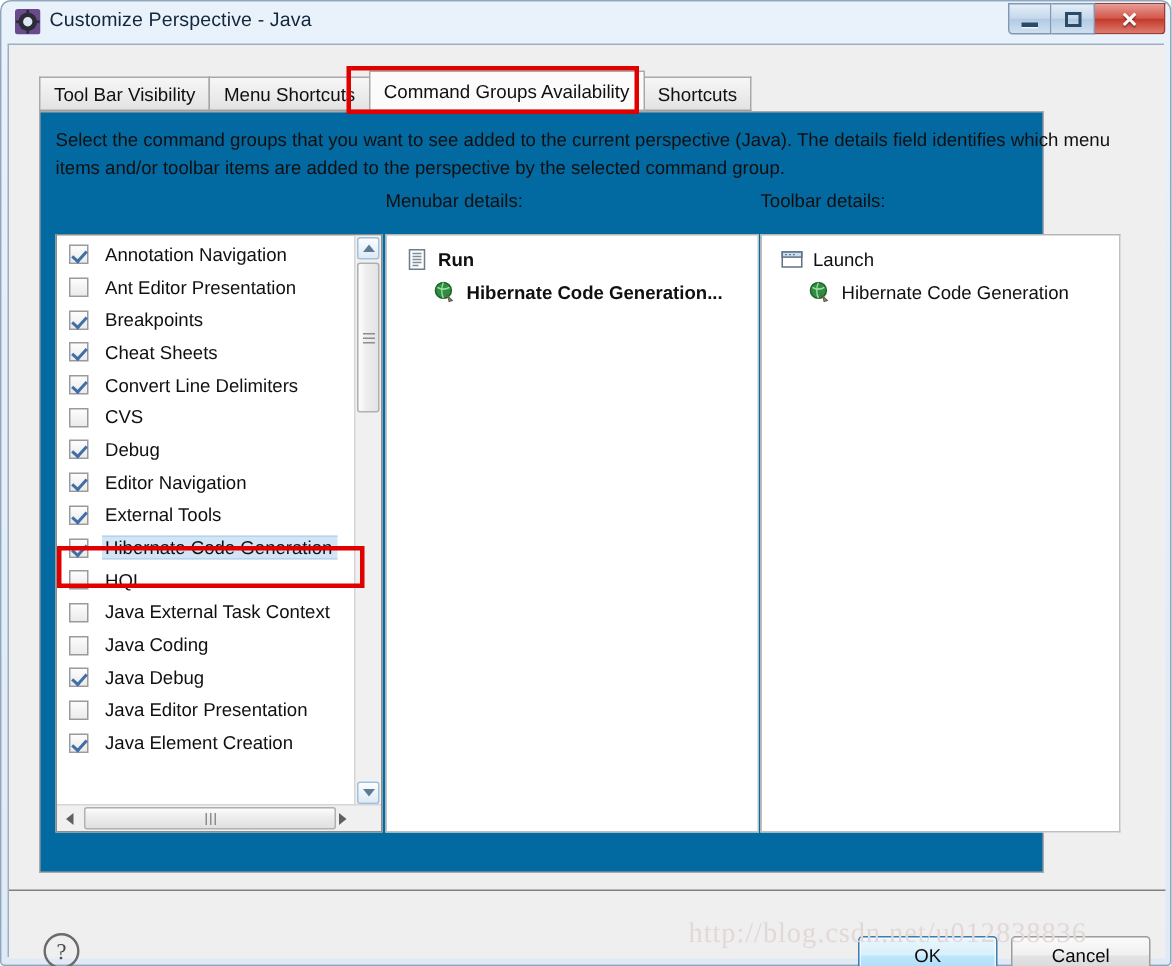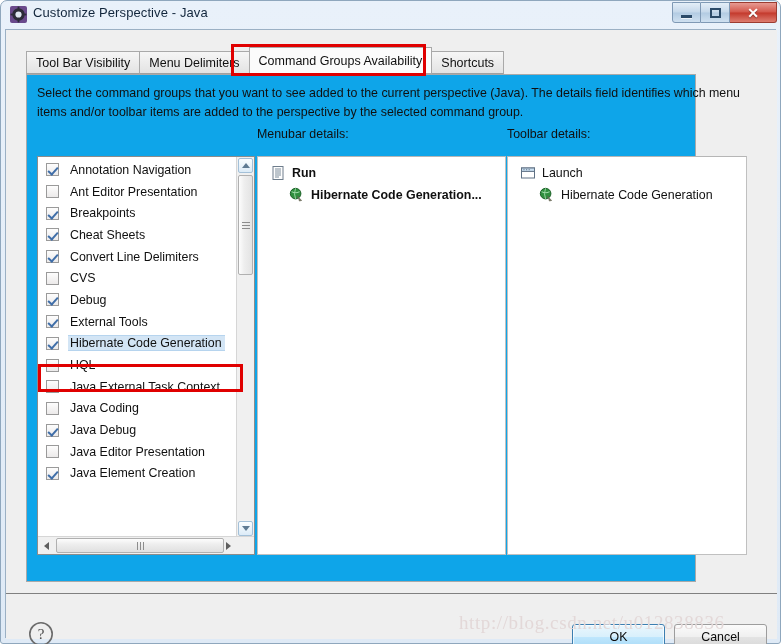--- a/index.html
+++ b/index.html
@@ -133,21 +133,21 @@
     z-index: 4;
     position: relative;
   }
 
   
   .tabpanel {
     position: absolute;
     left: 20px; top: 44px;
     width: 670px; height: 508px;
     box-sizing: border-box;
-    background: #0ea5e9;
+    background: #0369a1;
     border: 1px solid #a9a9a9;
   }
 
   .desc {
     position: absolute;
     left: 10px; top: 9px;
     width: 710px;
     font-size: 12.4px;
     line-height: 19px;
     color: #101010;
@@ -425,21 +425,21 @@
   </div>
 
   <div class="window-frame-inner"></div>
   <div class="content">
 
     <div class="tabstrip">
       <div class="tab">
         <span>Tool Bar Visibility</span>
       </div>
       <div class="tab">
-        <span>Menu Delimiters</span>
+        <span>Menu Shortcuts</span>
       </div>
       <div class="tab selected">
         <span>Command Groups Availability</span>
       </div>
       <div class="tab">
         <span>Shortcuts</span>
       </div>
     </div>
 
     <div class="tabpanel">
@@ -471,20 +471,24 @@
               <div class="checkbox on"></div>
               <span class="label">Convert Line Delimiters</span>
             </div>
             <div class="cb-row">
               <div class="checkbox"></div>
               <span class="label">CVS</span>
             </div>
             <div class="cb-row">
               <div class="checkbox on"></div>
               <span class="label">Debug</span>
+            </div>
+            <div class="cb-row">
+              <div class="checkbox on"></div>
+              <span class="label">Editor Navigation</span>
             </div>
             <div class="cb-row">
               <div class="checkbox on"></div>
               <span class="label">External Tools</span>
             </div>
             <div class="cb-row selected">
               <div class="checkbox on"></div>
               <span class="label">Hibernate Code Generation</span>
             </div>
             <div class="cb-row">

